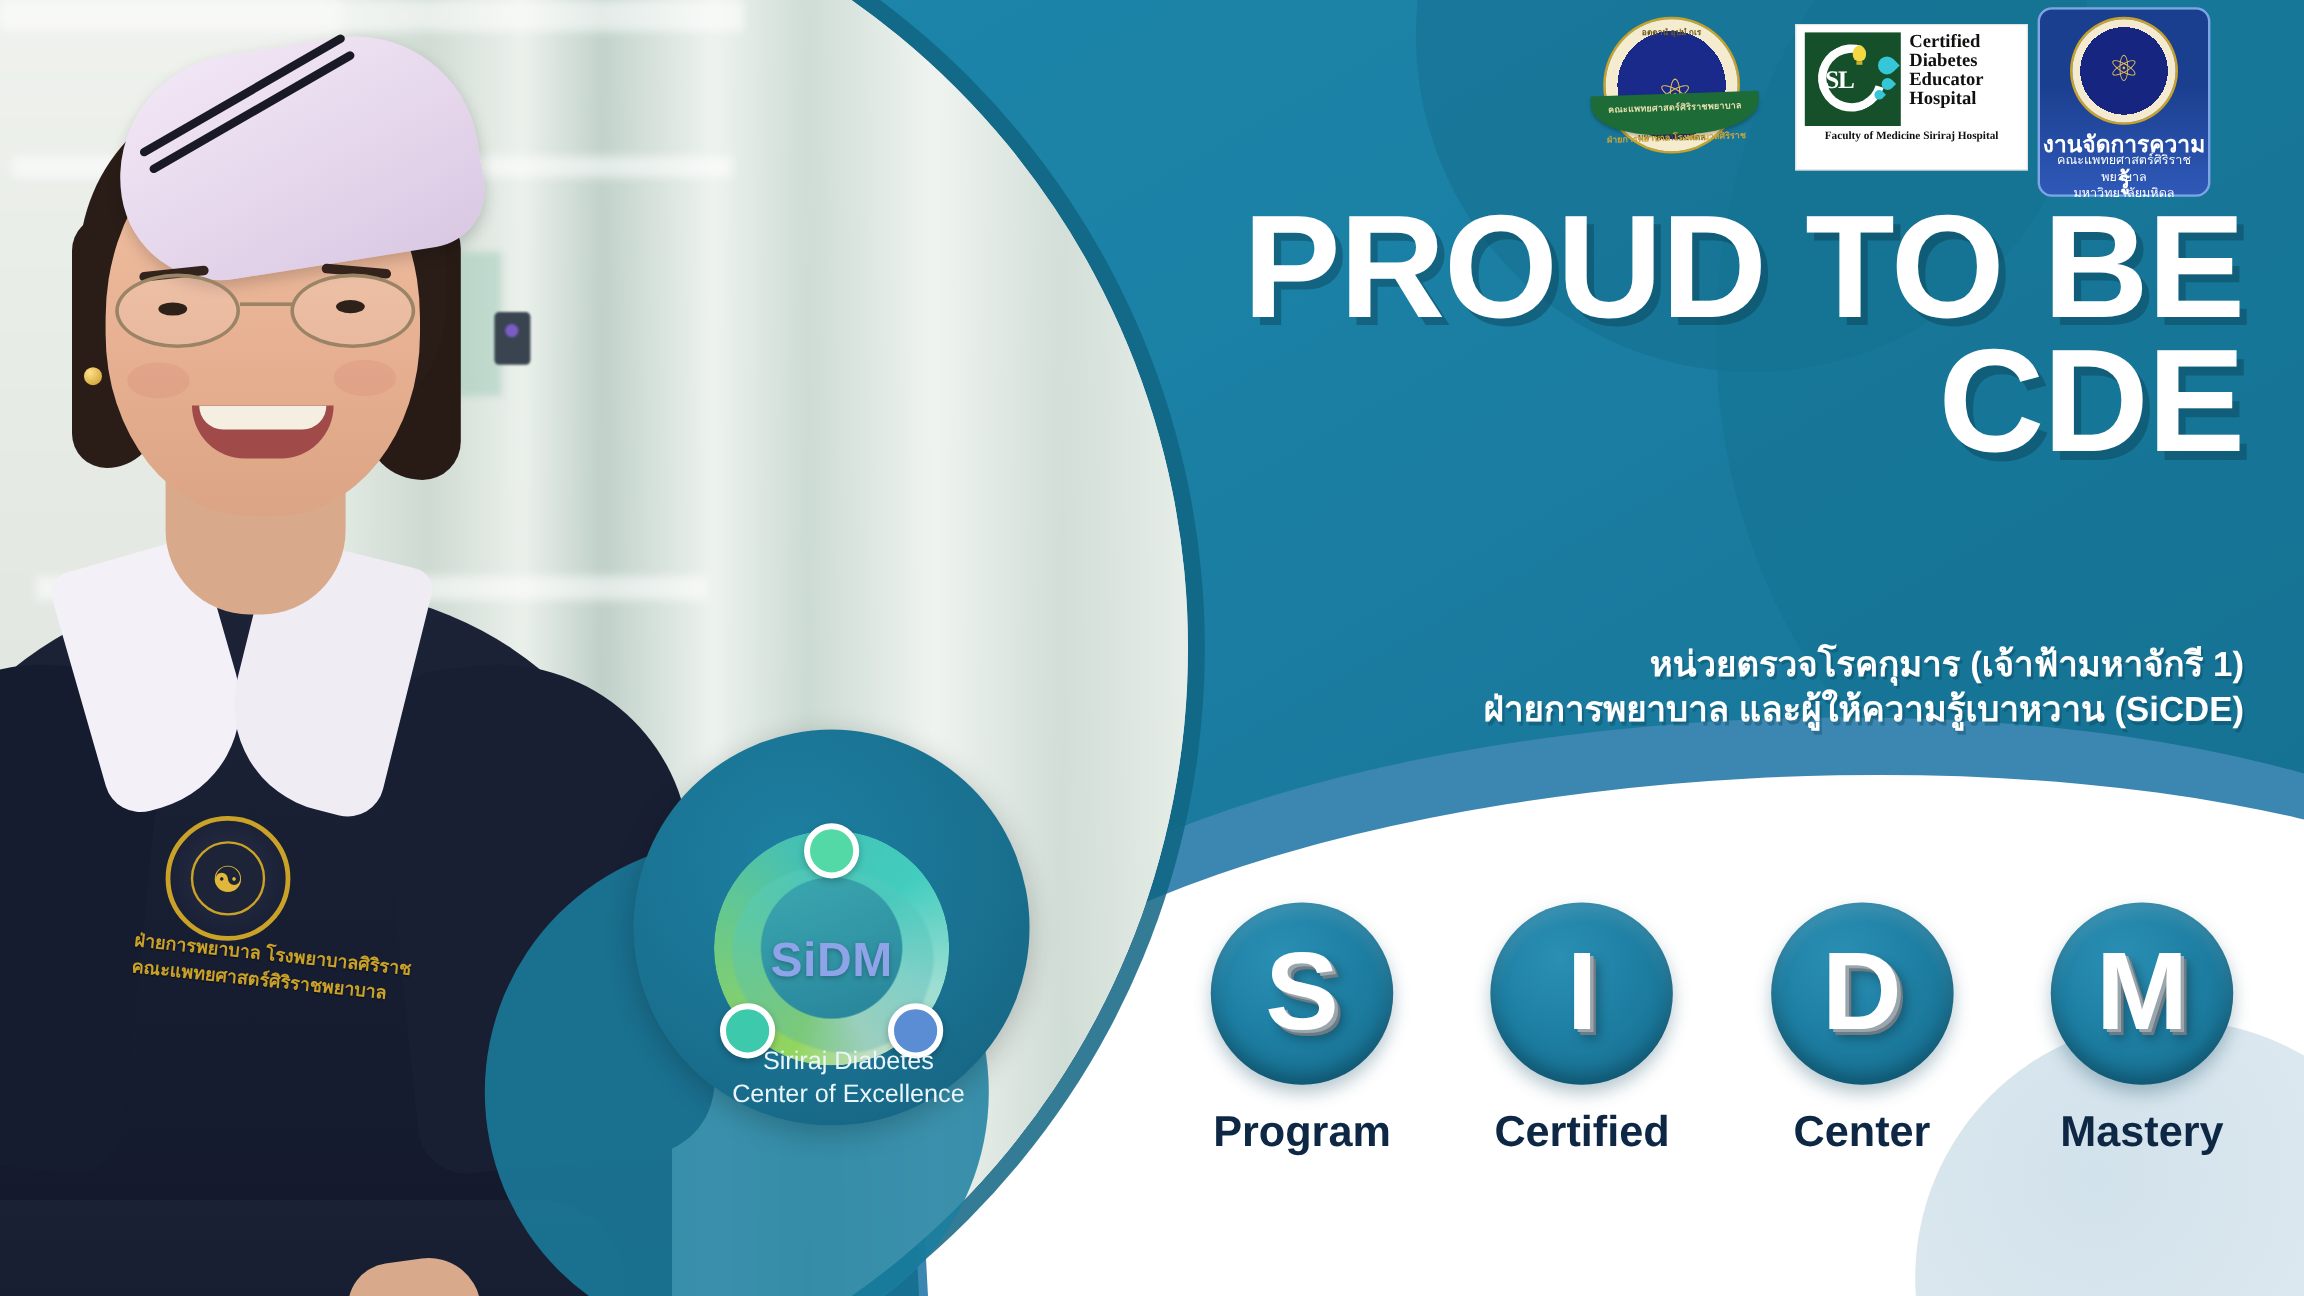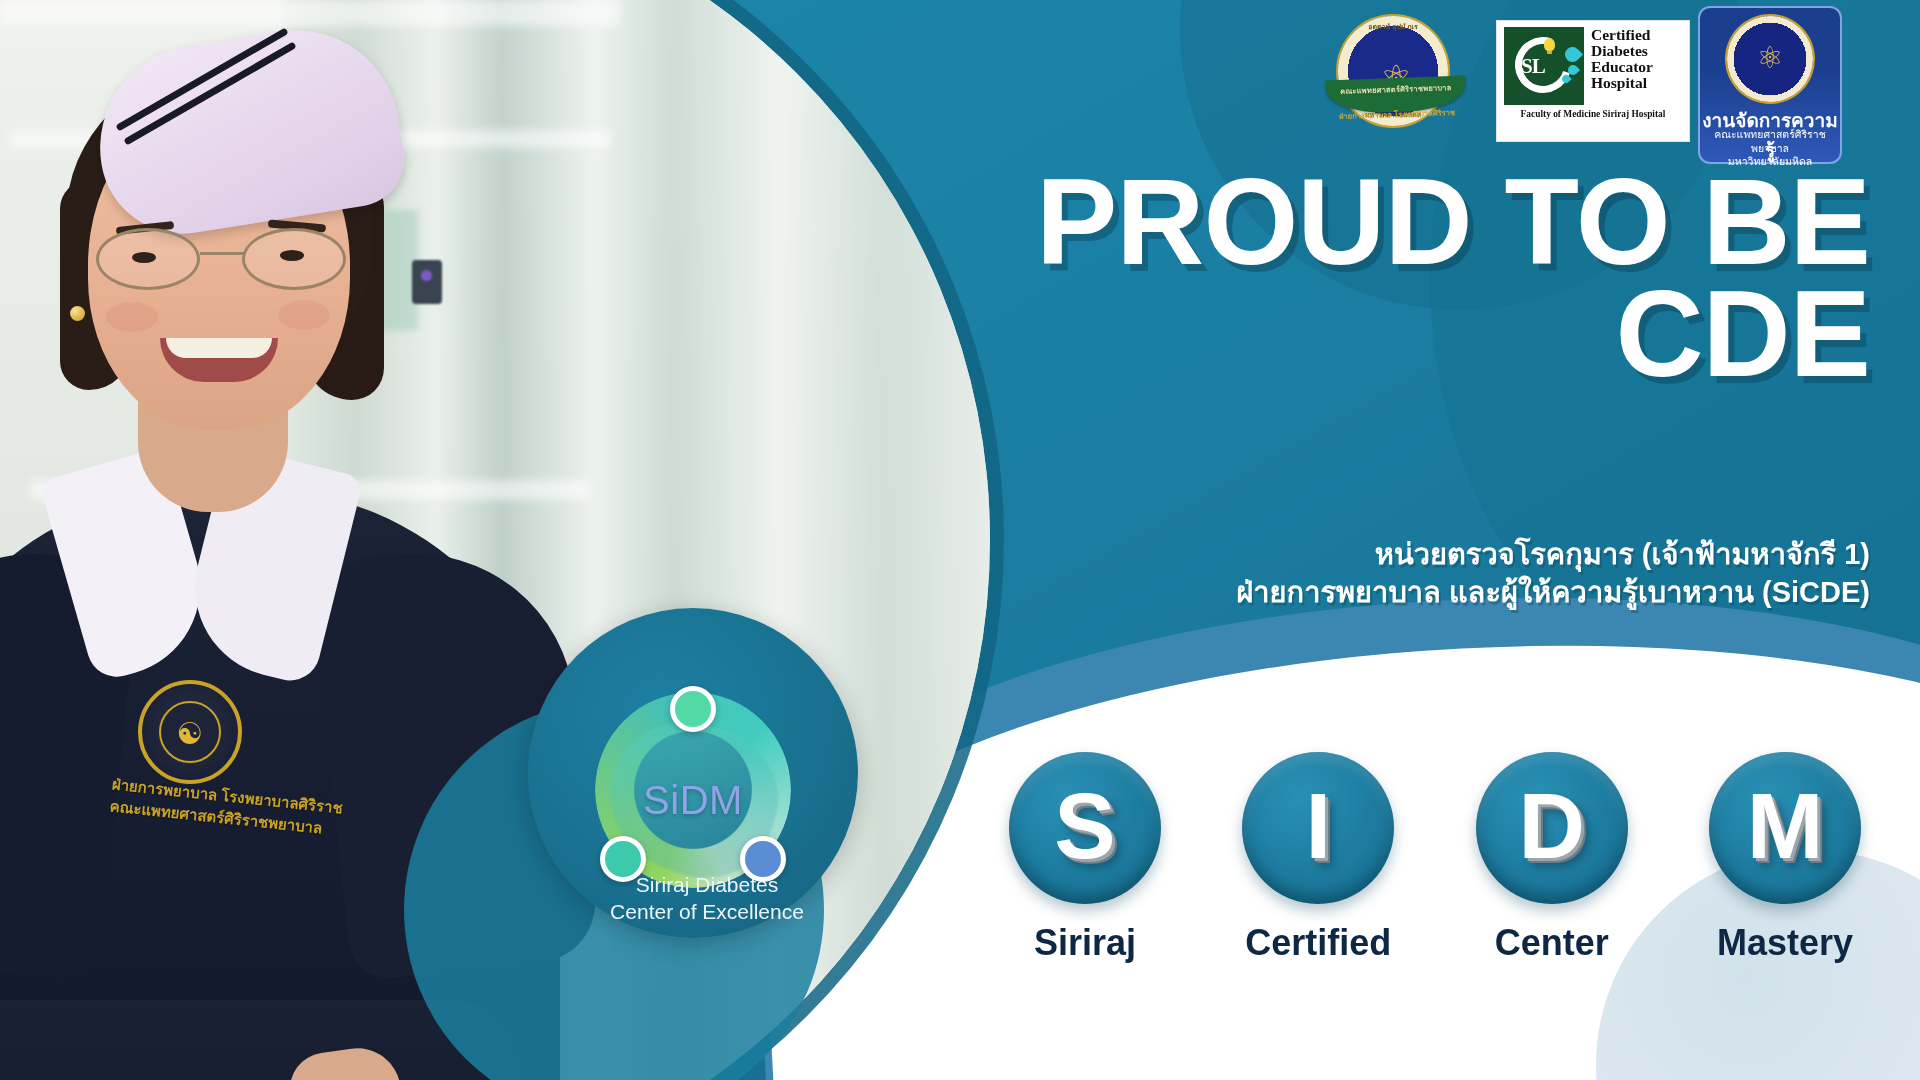--- a/index.html
+++ b/index.html
@@ -219,21 +219,21 @@
   .sidm-blob { position:absolute; left:50%; top:116px; transform:translateX(-50%) rotate(18deg);
                width:168px; height:150px; border-radius:52% 48% 46% 54%;
                background:linear-gradient(145deg,rgba(90,210,190,.55),rgba(60,150,170,.25));
                filter:blur(1px); }
   .sidm-dot { position:absolute; width:46px; height:46px; border-radius:50%;
               border:5px solid #ffffff; box-shadow:0 2px 6px rgba(0,0,0,.25); }
   .dot-top { left:142px; top:78px; background:#53d9a5; }
   .dot-left { left:72px; top:228px; background:#3cc9ac; }
   .dot-right { left:212px; top:228px; background:#5b8dd4; }
   .sidm-word { position:absolute; left:0; top:170px; width:100%; text-align:center;
-               color:#8fa4e8; font-size:40px; font-weight:400; letter-spacing:.5px;
+               color:#8fa4e8; font-size:40px; font-weight:700; letter-spacing:.5px;
                text-shadow:0 2px 4px rgba(0,0,0,.25); }
   .sidm-sub { position:absolute; left:14px; top:264px; width:100%; text-align:center;
               color:#eaf6fb; font-size:21px; line-height:1.28; }
 
   
   .sidm-letters { position:absolute; left:995px; top:752px; width:880px; height:300px;
                   display:flex; justify-content:space-between; align-items:flex-start; }
   .letter-item { width:180px; text-align:center; }
   .letter-circle { position:relative; width:152px; height:152px; margin:0 auto;
                    border-radius:50%;
@@ -387,21 +387,21 @@
       <div>Center of Excellence</div>
     </div>
   </div>
 
   <div class="sidm-letters">
 
     <div class="letter-item">
       <div class="letter-circle">
         <div class="letter-glyph">S</div>
       </div>
-      <div class="letter-label">Siriraj</div>
+      <div class="letter-label">Program</div>
     </div>
 
     <div class="letter-item">
       <div class="letter-circle">
         <div class="letter-glyph">I</div>
       </div>
       <div class="letter-label">Certified</div>
     </div>
 
     <div class="letter-item">

